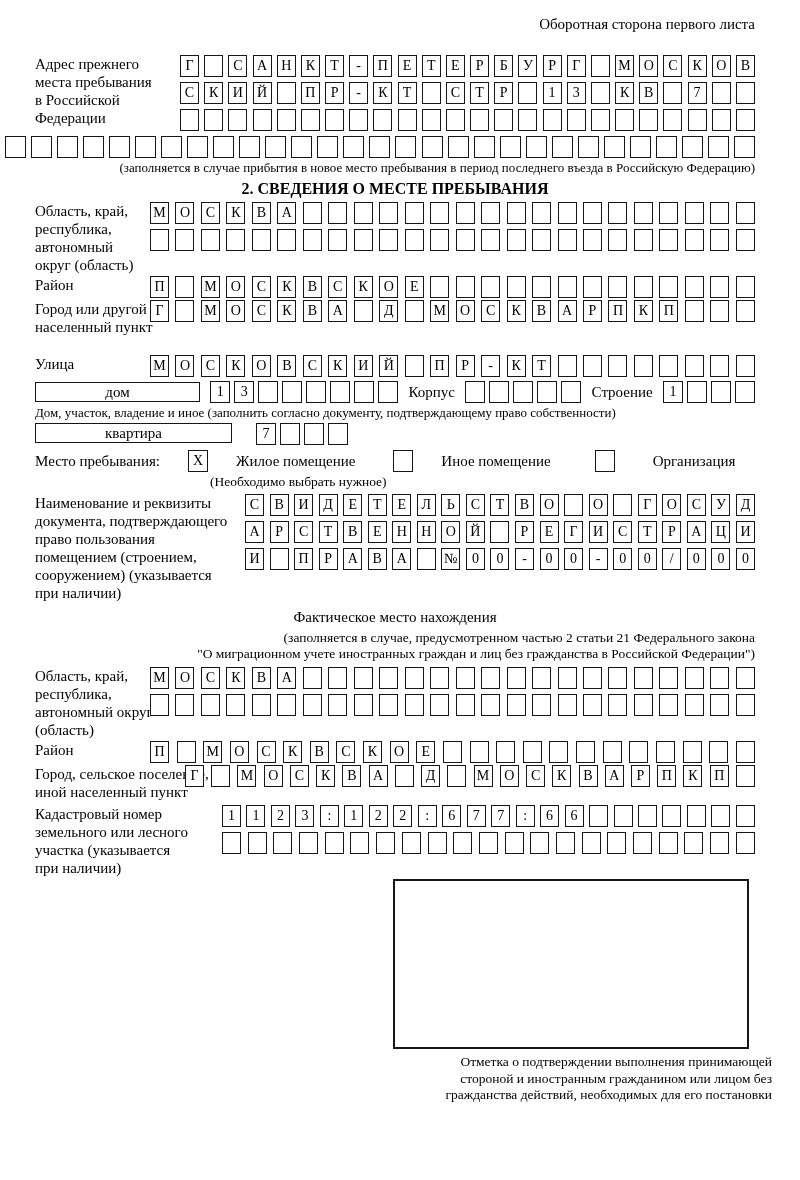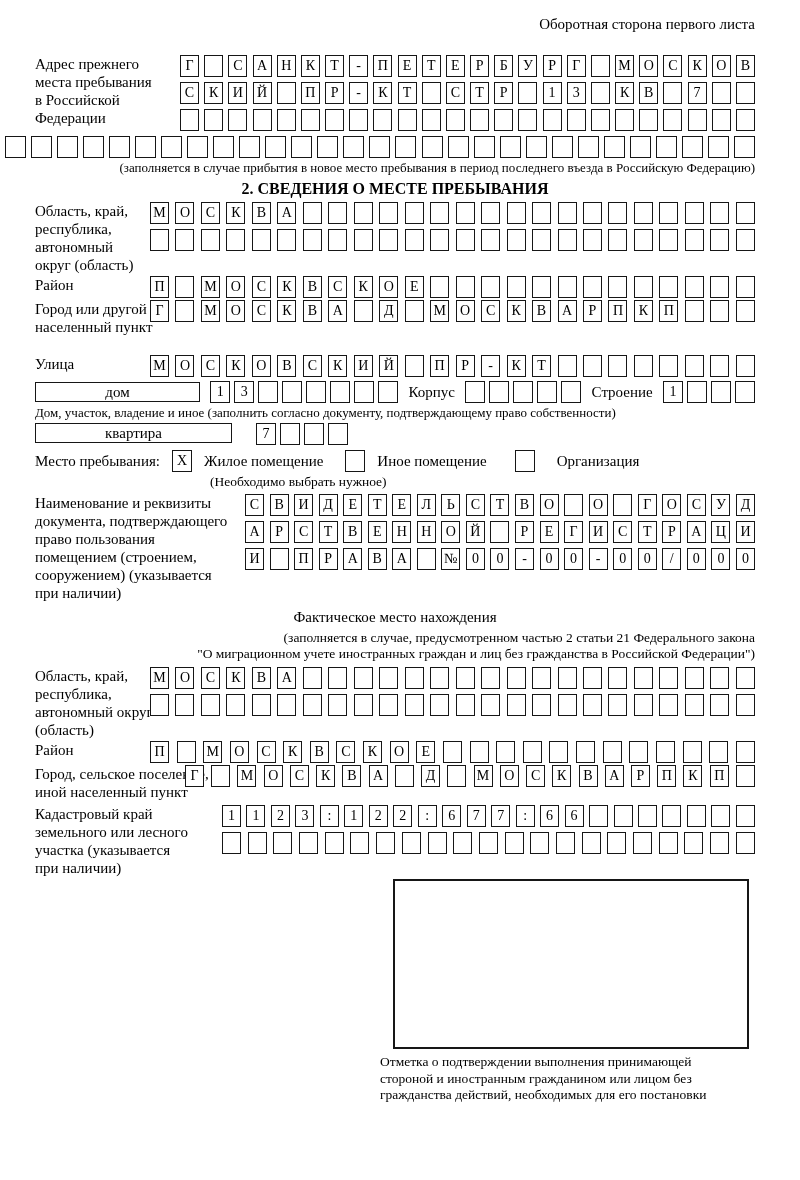--- a/index.html
+++ b/index.html
@@ -21,24 +21,24 @@
   .caption{font-size:13px;line-height:15px;margin-top:2px}
   .caption.center{text-align:right}
   .h2{font-size:16px;font-weight:bold;text-align:center;margin:5px 0 3px 0}
   .h3{font-size:15px;font-weight:normal;text-align:center;margin:7px 0 4px 0}
   .subcap{font-size:13.5px;line-height:16px;text-align:right}
   .fullrow{margin:5px 0 0 -30px;display:flex;justify-content:space-between}
   .longbox{height:20px;border:1.8px solid #161616;display:inline-flex;align-items:center;justify-content:center;font-size:15px;flex-shrink:0}
   .houserow{display:flex;align-items:center;justify-content:space-between}
   .flatrow{display:flex;align-items:flex-start;gap:24px}
   .inl{font-size:15px;white-space:nowrap}
-  .stayrow{display:flex;align-items:center;gap:12px;font-size:15px;margin-top:5px}
+  .stayrow{display:flex;align-items:center;gap:28px;font-size:15px;margin-top:5px}
   .staynote{font-size:13.5px;margin:2px 0 0 175px}
   .stampbox{margin:2px 0 0 358px;width:356px;height:170px;border:2px solid #161616;background:#fff}
-  .stampcap{margin:5px 0 0 345px;width:392px;text-align:left;font-size:13.5px;line-height:16.5px}
+  .stampcap{margin:5px 0 0 345px;width:392px;text-align:right;font-size:13.5px;line-height:16.5px}
 </style>
 </head>
 <body>
 
 <div class="sheet">
 
   <div class="note">Оборотная сторона первого листа</div>
 
   <div class="flexrow" style="margin-top:22px">
     <div class="lbl w145">
@@ -582,21 +582,21 @@
         <span class="cell">Р</span>
         <span class="cell">П</span>
         <span class="cell">К</span>
         <span class="cell">П</span>
         <span class="cell"></span>
       </div>
   </div>
 
   <div class="flexrow" style="margin-top:4px">
     <div class="lbl w187">
-        <div>Кадастровый край</div>
+        <div>Кадастровый номер</div>
         <div>земельного или лесного</div>
         <div>участка (указывается</div>
         <div>при наличии)</div>
       </div>
     <div class="rows">
       <div class="boxes">
           <span class="cell">1</span>
           <span class="cell">1</span>
           <span class="cell">2</span>
           <span class="cell">3</span>

